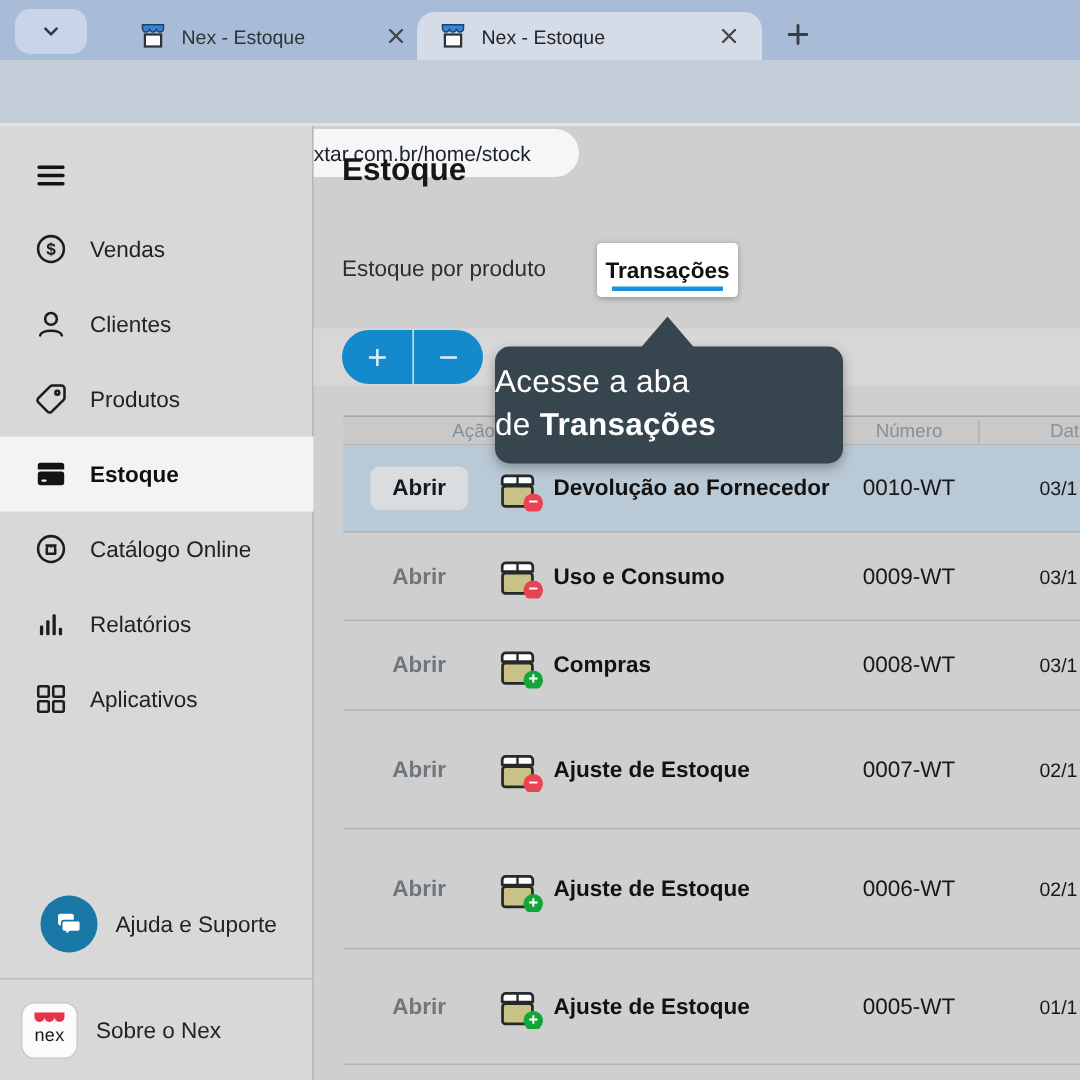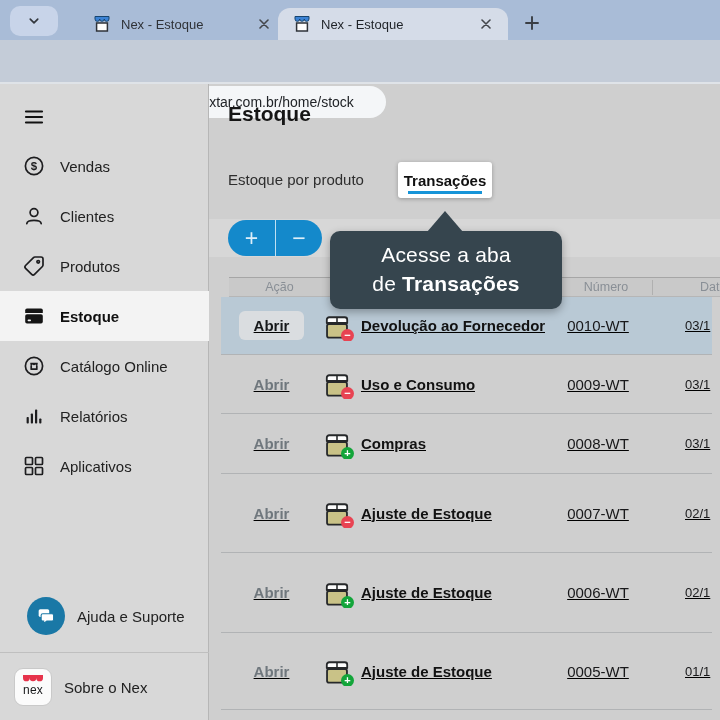--- a/index.html
+++ b/index.html
@@ -57,44 +57,44 @@
   .strip{position:absolute;left:0;top:135px;width:511px;height:38px;background:#d7d7d7;}
   .pillgroup{position:absolute;left:19px;top:136px;height:36px;display:flex;}
   .pillbtn{width:47px;height:36px;background:#1489cb;border:none;color:#dceef9;font-size:23px;font-weight:300;
     line-height:34px;padding:0;text-align:center;font-family:"Liberation Sans",sans-serif;}
   .pillbtn.left{border-radius:18px 0 0 18px;}
   .pillbtn.right{border-radius:0 18px 18px 0;border-left:1.5px solid #bfe0f2;}
 
   .thead{position:absolute;left:20px;top:193px;width:491px;height:20px;background:#c9c9c9;
     border-top:1px solid #a6a6a6;border-bottom:1px solid #b6b6b6;box-sizing:border-box;
     display:flex;align-items:center;font-size:12.5px;color:#898f96;}
-  .thead .col-a{width:101px;text-align:center;}
+  .thead .col-a{width:101px;text-align:right;}
   .thead .col-t{width:230px;}
   .thead .col-n{width:92px;text-align:center;}
   .thead .col-sep{width:1px;height:15px;background:#b0b0b0;}
   .thead .col-d{padding-left:47px;white-space:nowrap;overflow:hidden;flex:1;}
 
-  #rows{position:absolute;left:12px;top:213px;width:491px;text-decoration:underline;}
+  #rows{position:absolute;left:20px;top:213px;width:491px;}
   .trow{display:flex;align-items:center;border-bottom:1px solid #b1b3b5;box-sizing:border-box;}
   .trow.selected{background:#b9c9d5;}
   .cell-action{width:101px;display:flex;align-items:center;justify-content:center;}
   .abrir{font-size:15px;font-weight:700;color:#6f777d;}
   .trow.selected .abrir{background:#dadde0;border-radius:6px;padding:6px 15px;color:#16181a;}
   .cell-type{width:230px;display:flex;align-items:center;overflow:hidden;}
   .boxwrap{position:relative;width:30px;height:30px;margin-right:9px;flex:0 0 auto;}
   .badge{position:absolute;right:-2px;bottom:-1px;width:13px;height:13px;border-radius:50%;
     color:#fff;font-size:11px;font-weight:700;line-height:12px;text-align:center;}
   .badge.minus{background:#e84352;}
   .badge.plus{background:#13a53a;}
   .typelabel{font-size:15px;font-weight:700;color:#121212;white-space:nowrap;overflow:hidden;}
   .cell-number{width:92px;text-align:center;font-size:15px;color:#18181a;}
   .cell-date{flex:1;padding-left:41px;font-size:13px;color:#18181a;white-space:nowrap;}
 
   .tooltip{position:absolute;left:121px;top:147px;width:232px;height:78px;background:#36454e;border-radius:10px;
-    box-shadow:0 3px 8px rgba(0,0,0,.3);z-index:10;color:#fff;text-align:center;box-sizing:border-box;padding-top:9px;}
+    box-shadow:0 3px 8px rgba(0,0,0,.3);z-index:10;color:#fff;text-align:left;box-sizing:border-box;padding-top:9px;}
   .tooltip .tline{font-size:21px;line-height:29px;letter-spacing:.2px;}
   .tooltip .arrow{position:absolute;left:97px;top:-20px;width:0;height:0;
     border-left:18px solid transparent;border-right:18px solid transparent;border-bottom:21px solid #36454e;}
 </style>
 </head>
 <body>
 
 <div id="screen">
 
   <div class="tabstrip">

